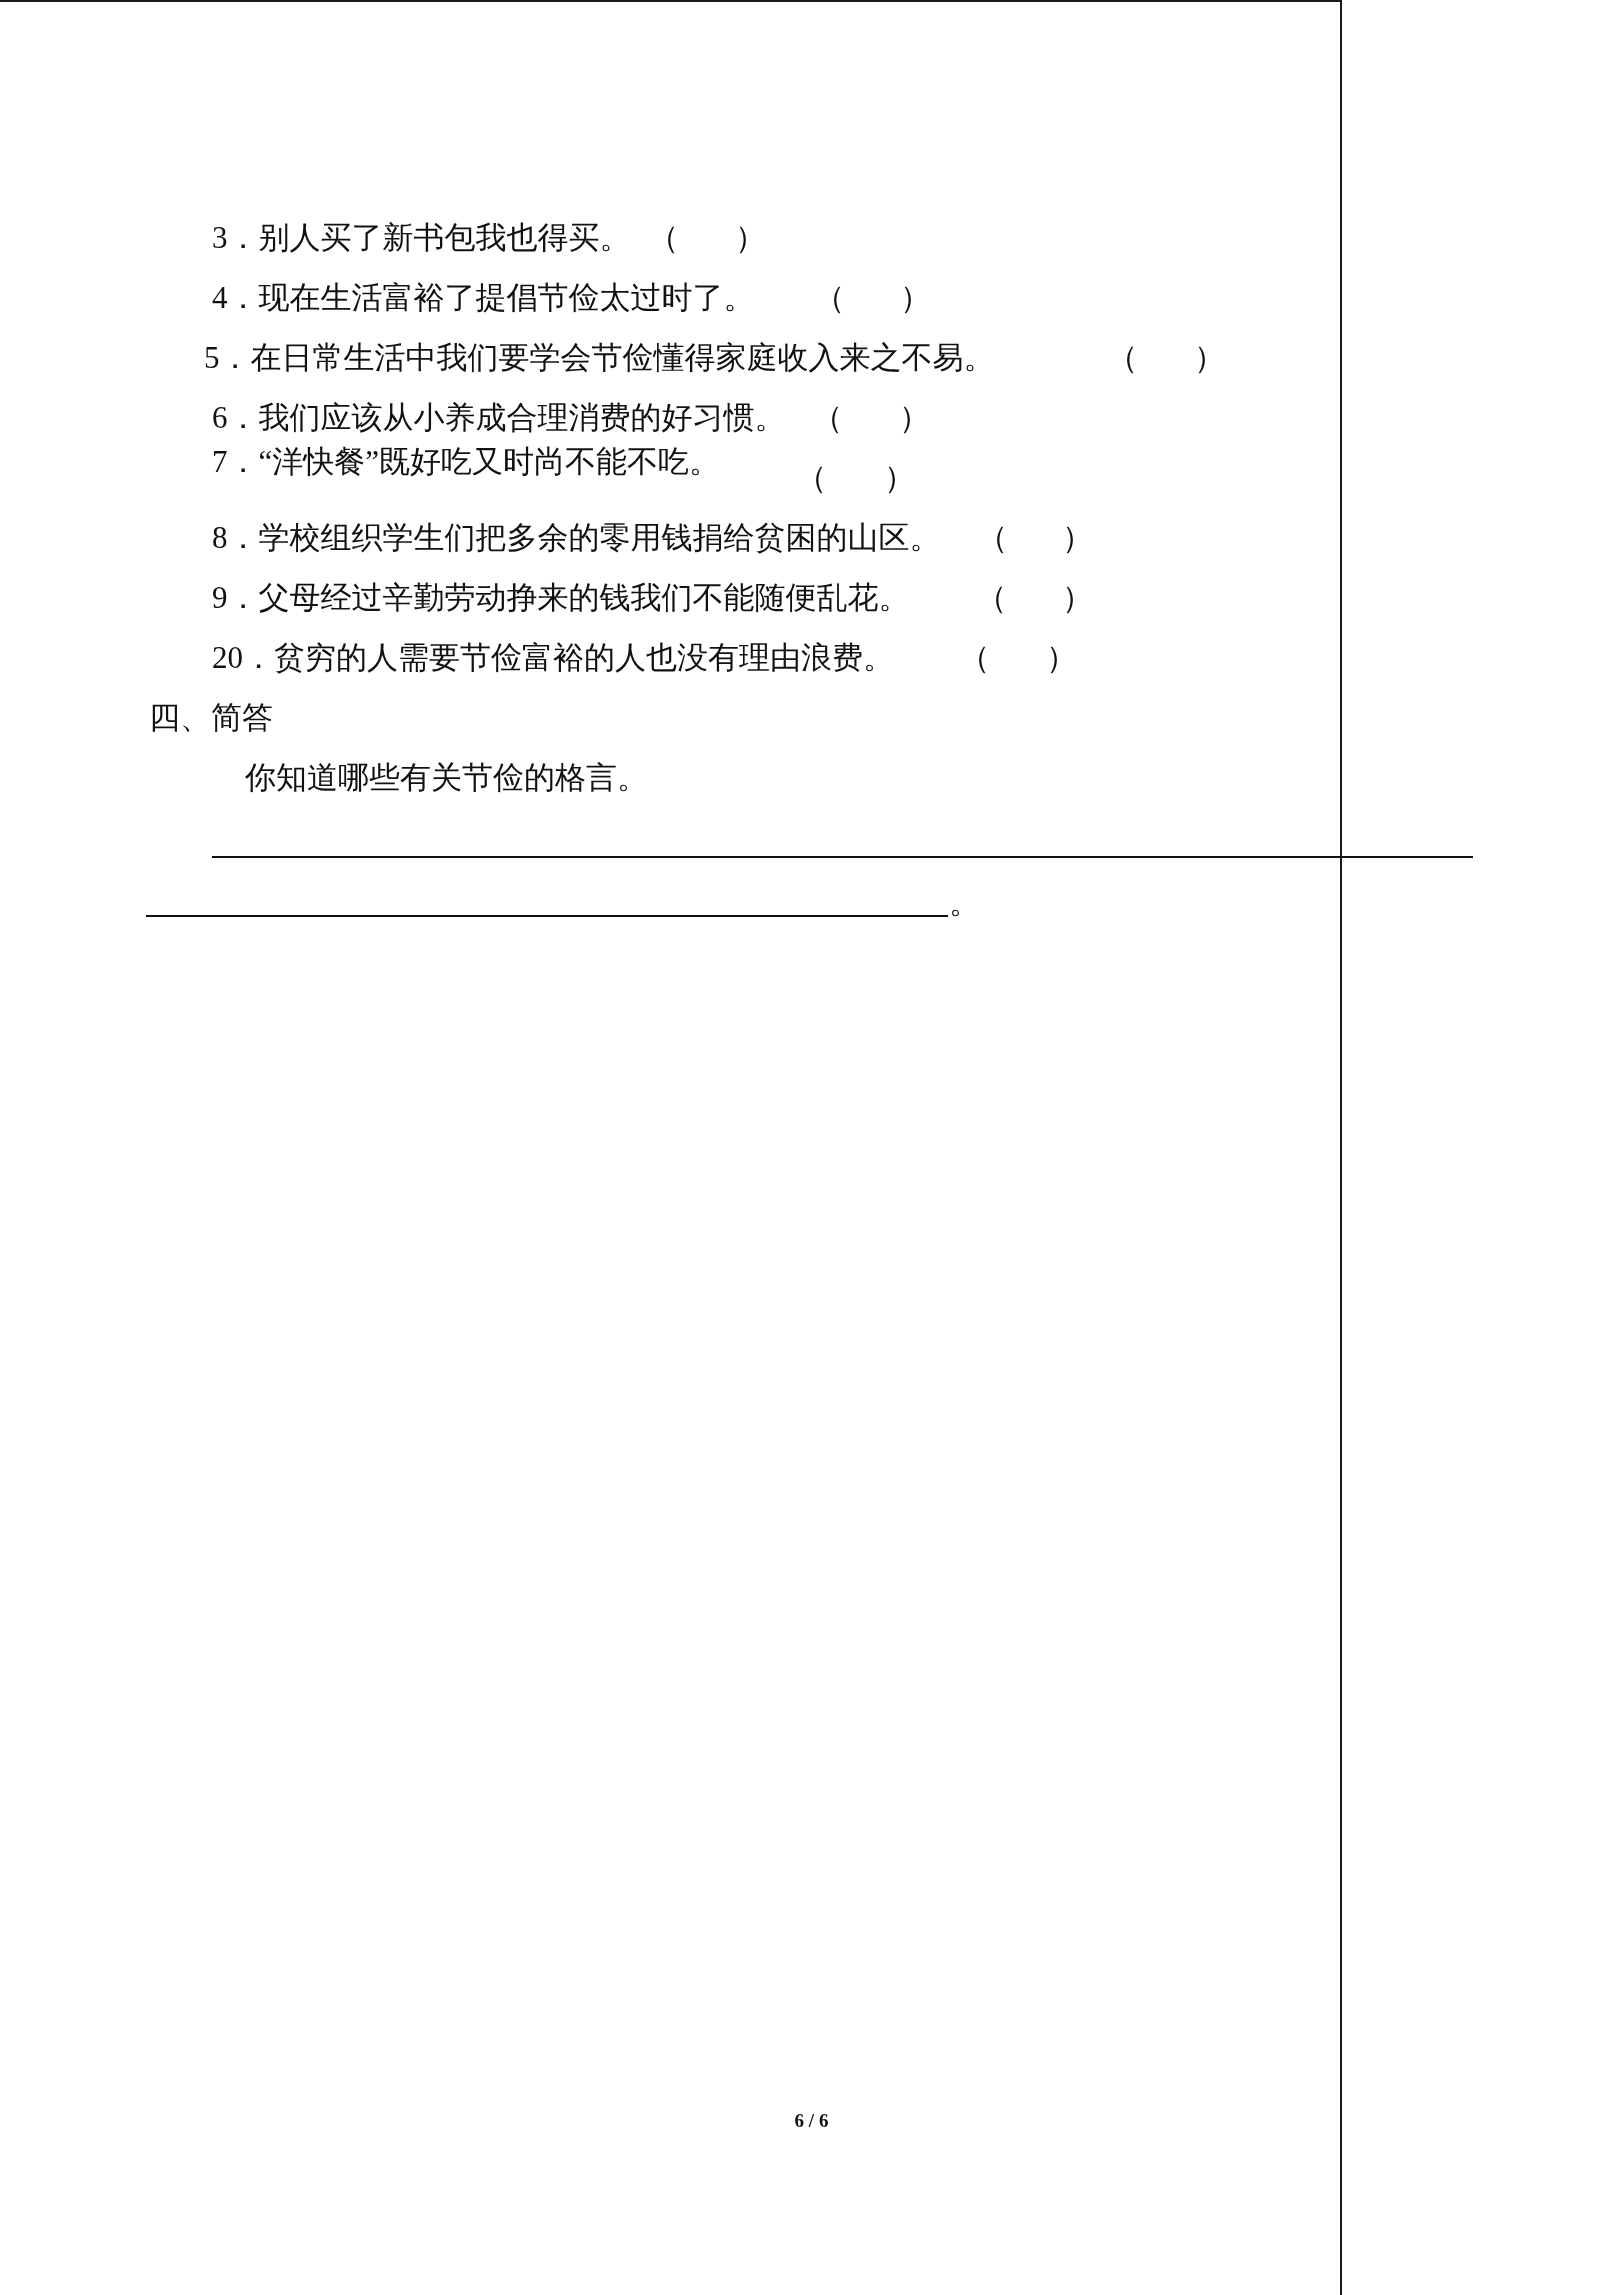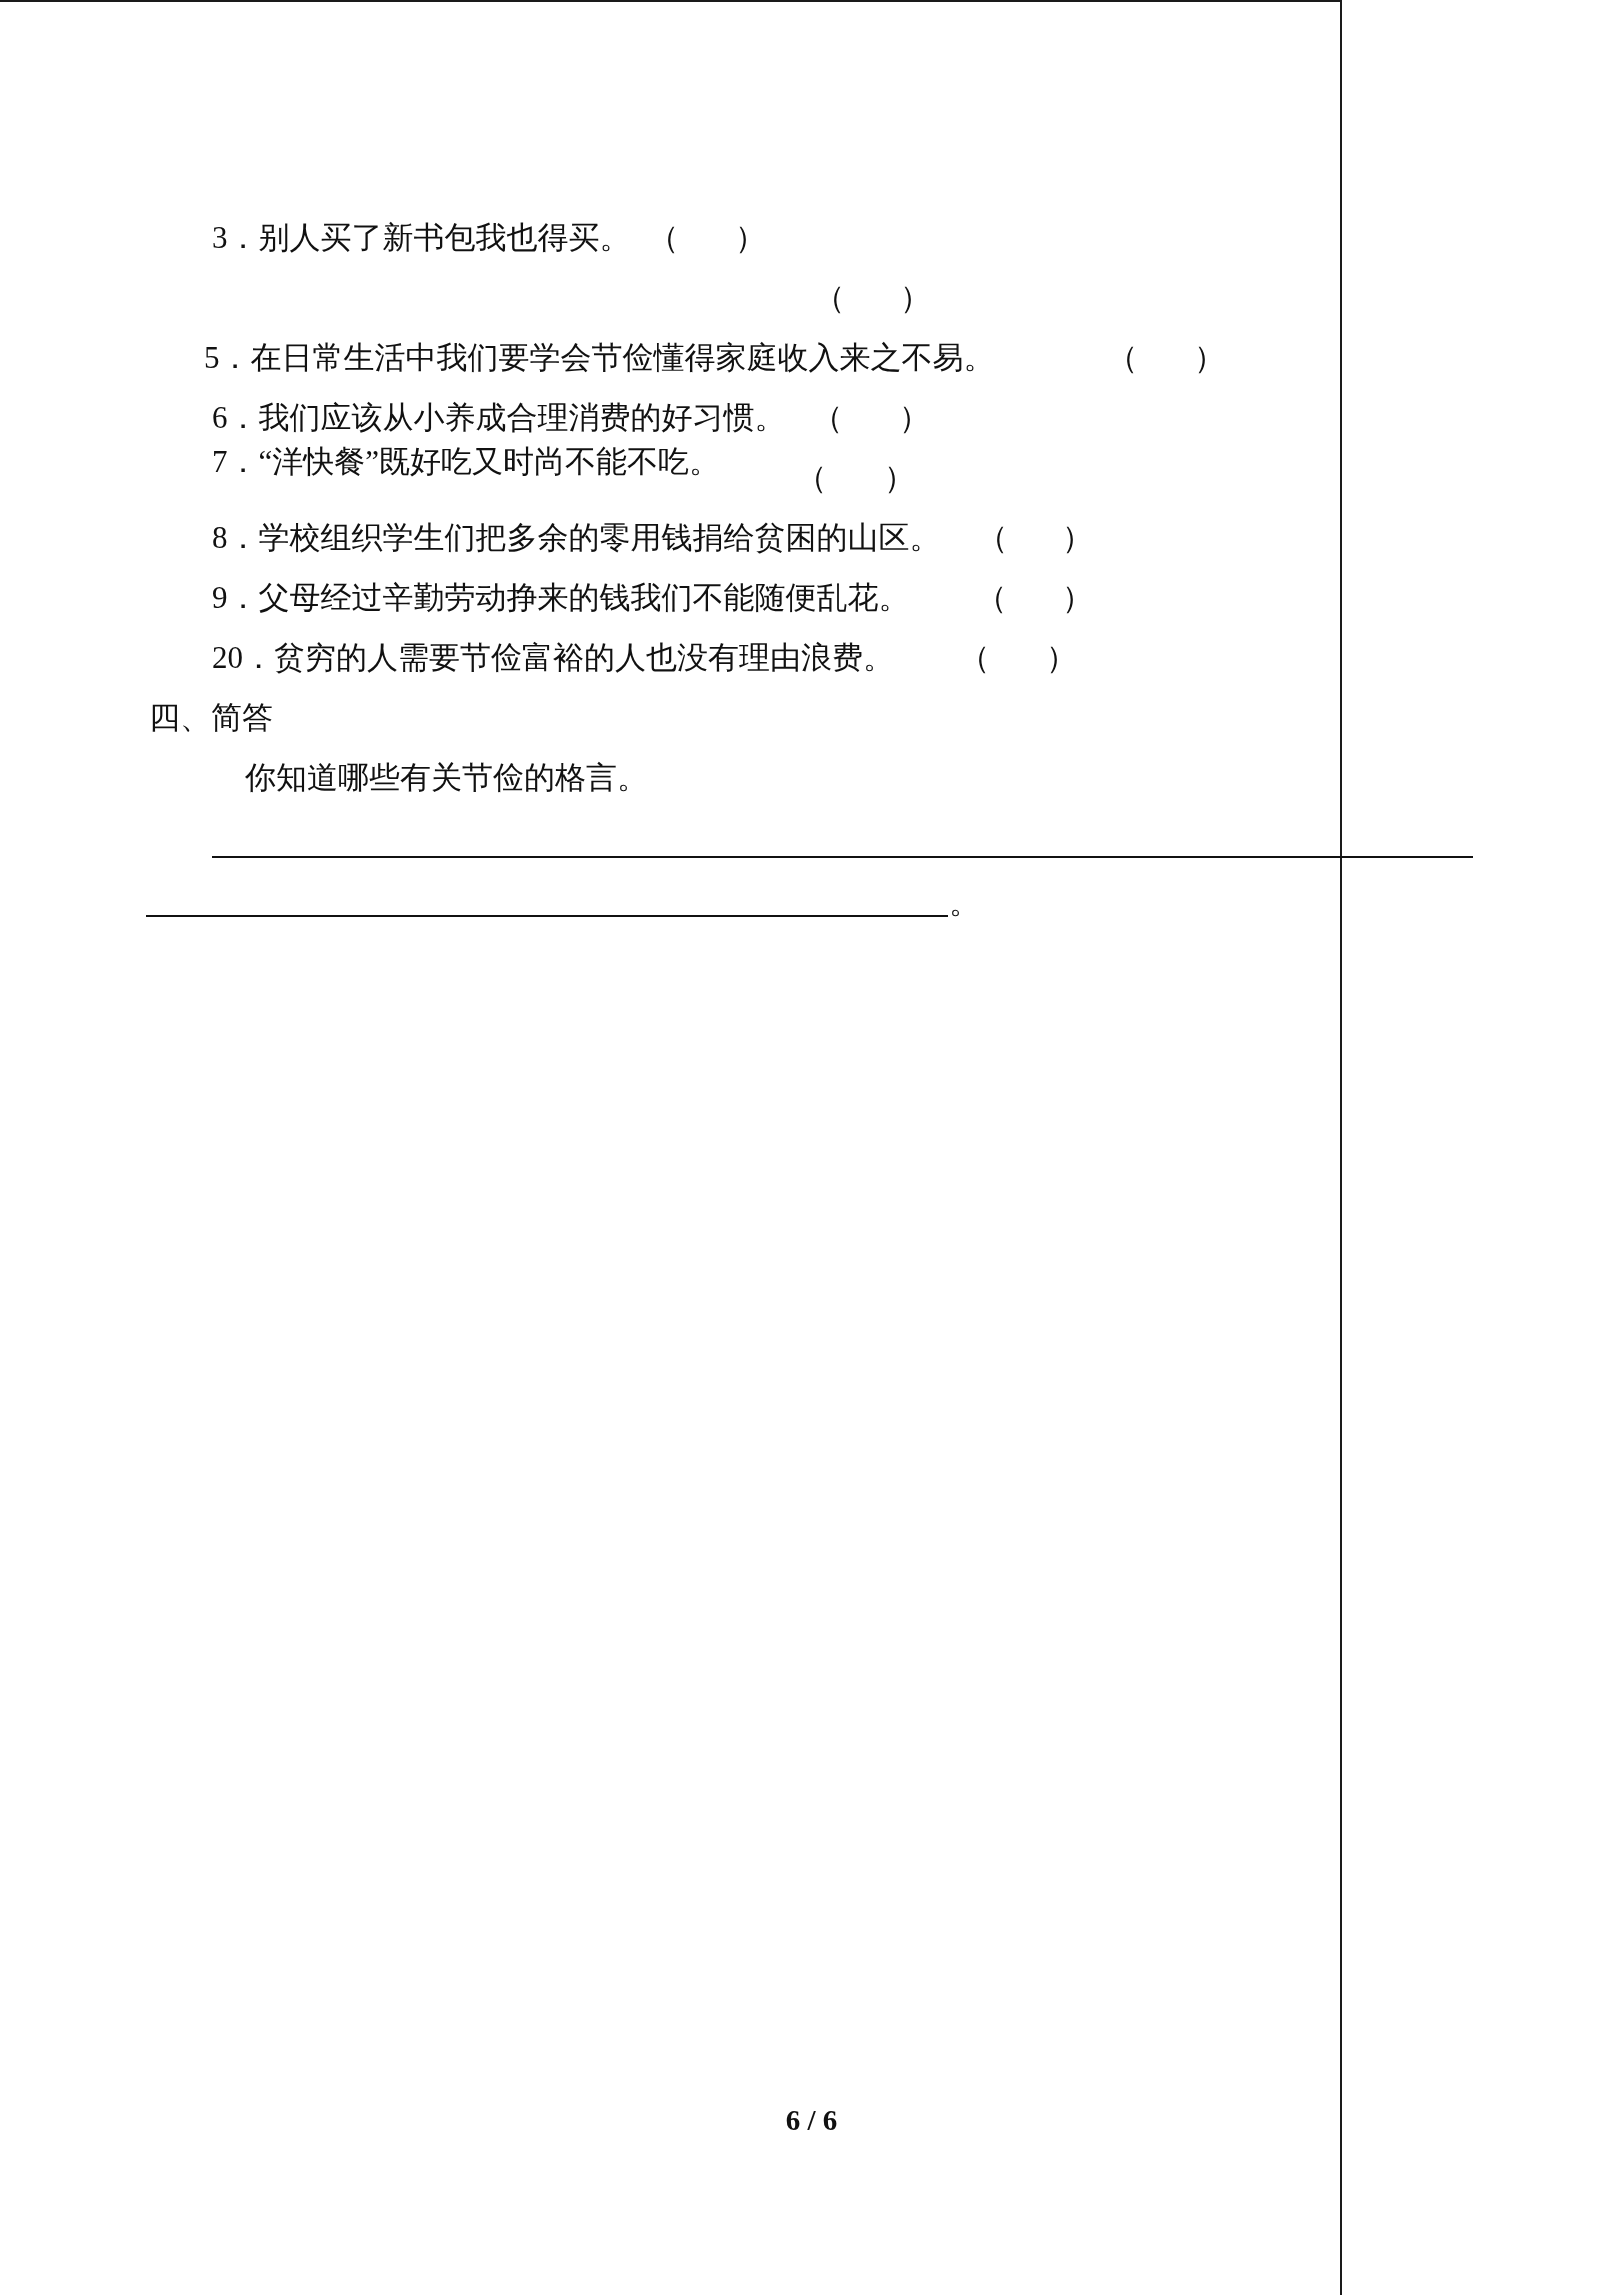--- a/index.html
+++ b/index.html
@@ -13,35 +13,38 @@
   .line {
     position: absolute; height: 38px; line-height: 38px; font-size: 31px;
     white-space: nowrap; color: #111111;
   }
   .num { display: inline-block; }
   .q-text { display: inline-block; }
   .rule { position: absolute; height: 2px; background: #111111; }
   .period { position: absolute; font-size: 31px; line-height: 31px; }
   .page-number {
     position: absolute; left: 0; width: 1623px; text-align: center;
-    top: 2105px; font-size: 29px; font-weight: bold; line-height: 27px;
+    top: 2105px; font-size: 19px; font-weight: bold; line-height: 27px;
     font-family: "Liberation Serif", serif;
   }
 </style>
 </head>
 <body>
 
 <div class="page">
 
   <div class="line" style="left:212px; top:217px;">
     <span class="num">3．</span><span class="q-text">别人买了新书包我也得买。</span>
   </div>
   <span class="line" style="left:648px; top:217px;">（</span>
   <span class="line" style="left:735px; top:217px;">）</span>
 
+  <div class="line" style="left:212px; top:277px;">
+    <span class="num">4．</span><span class="q-text">现在生活富裕了提倡节俭太过时了。</span>
+  </div>
   <span class="line" style="left:814px; top:277px;">（</span>
   <span class="line" style="left:900px; top:277px;">）</span>
 
   <div class="line" style="left:204px; top:337px;">
     <span class="num">5．</span><span class="q-text">在日常生活中我们要学会节俭懂得家庭收入来之不易。</span>
   </div>
   <span class="line" style="left:1107px; top:337px;">（</span>
   <span class="line" style="left:1194px; top:337px;">）</span>
 
   <div class="line" style="left:212px; top:397px;">

